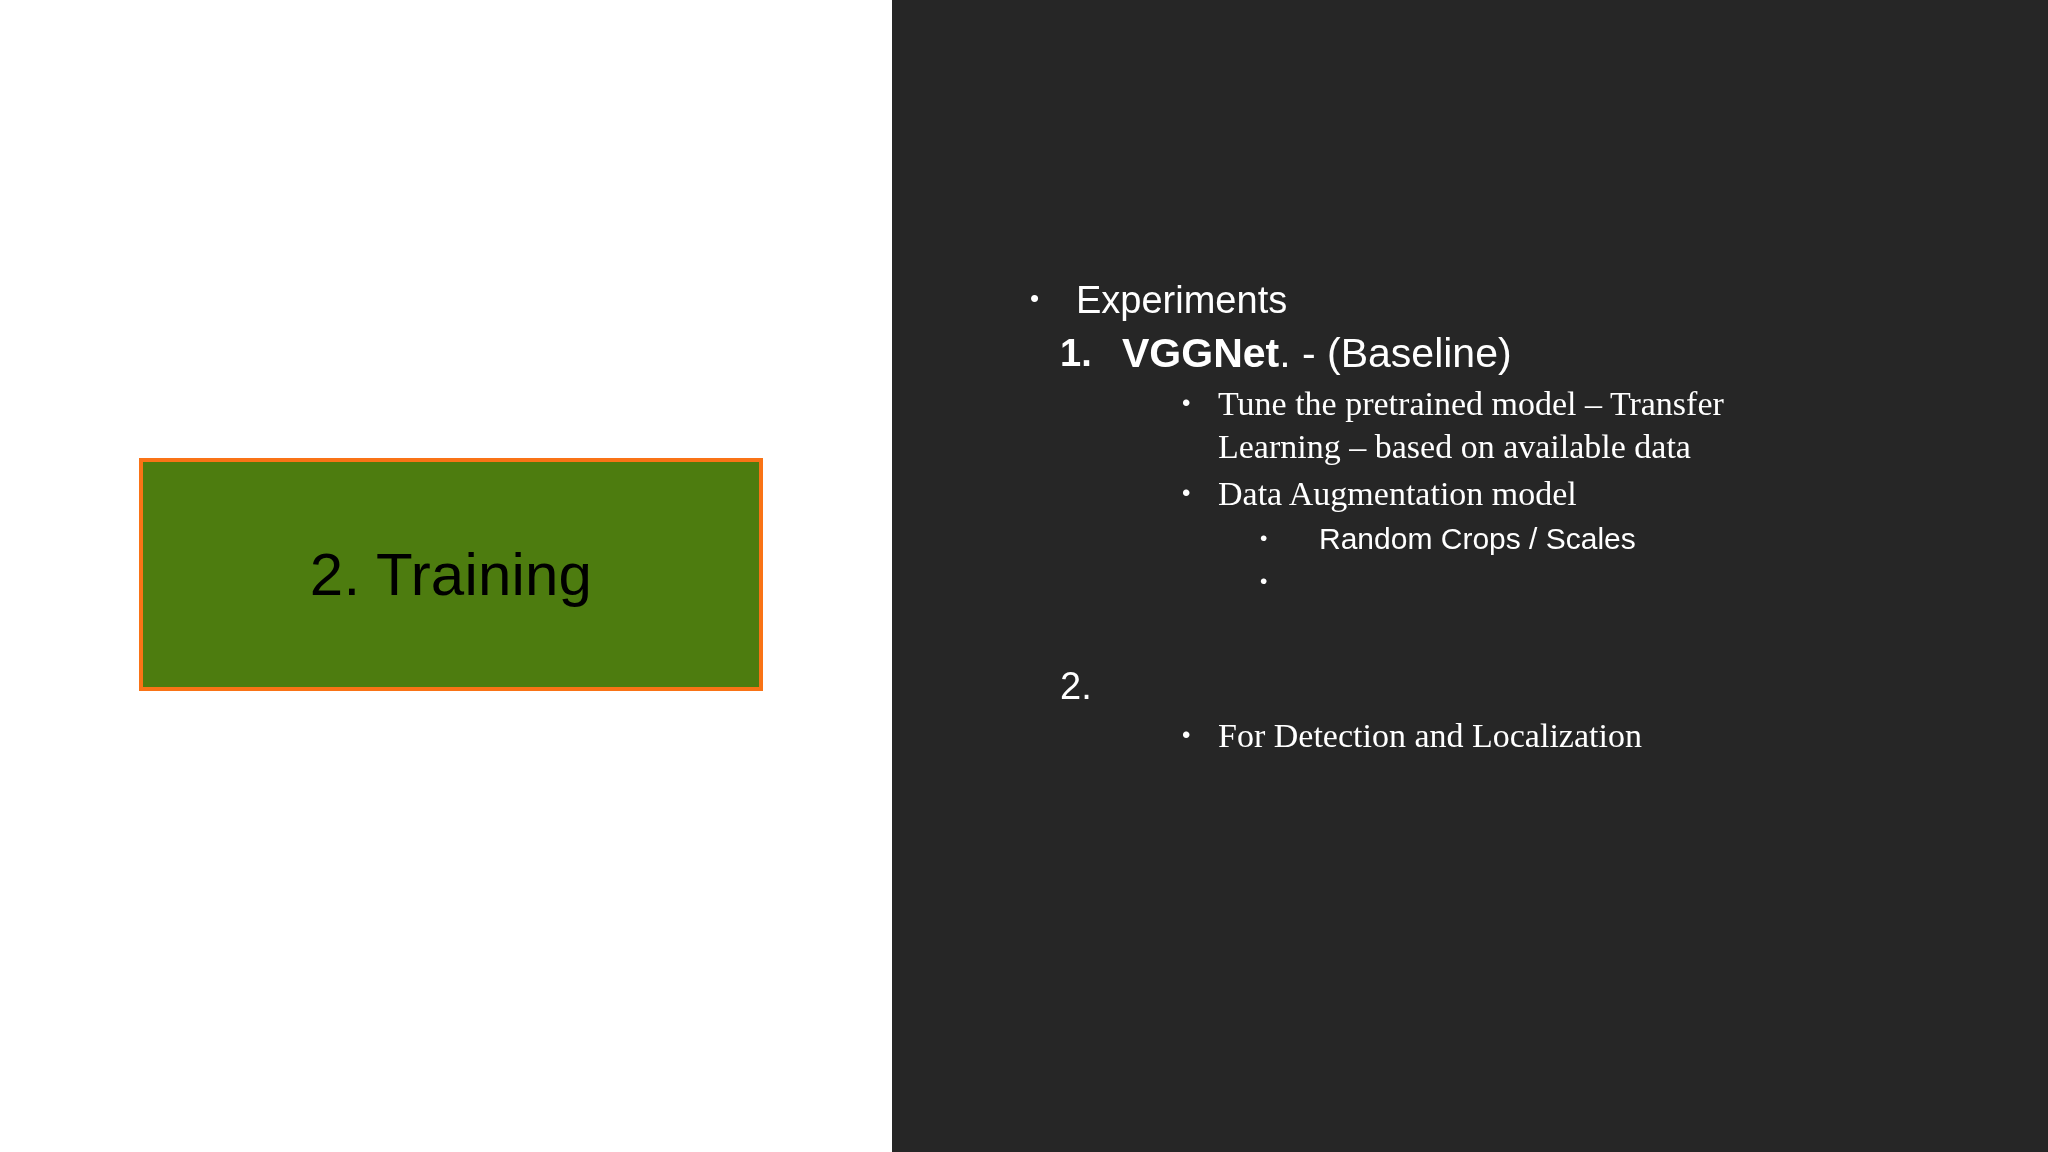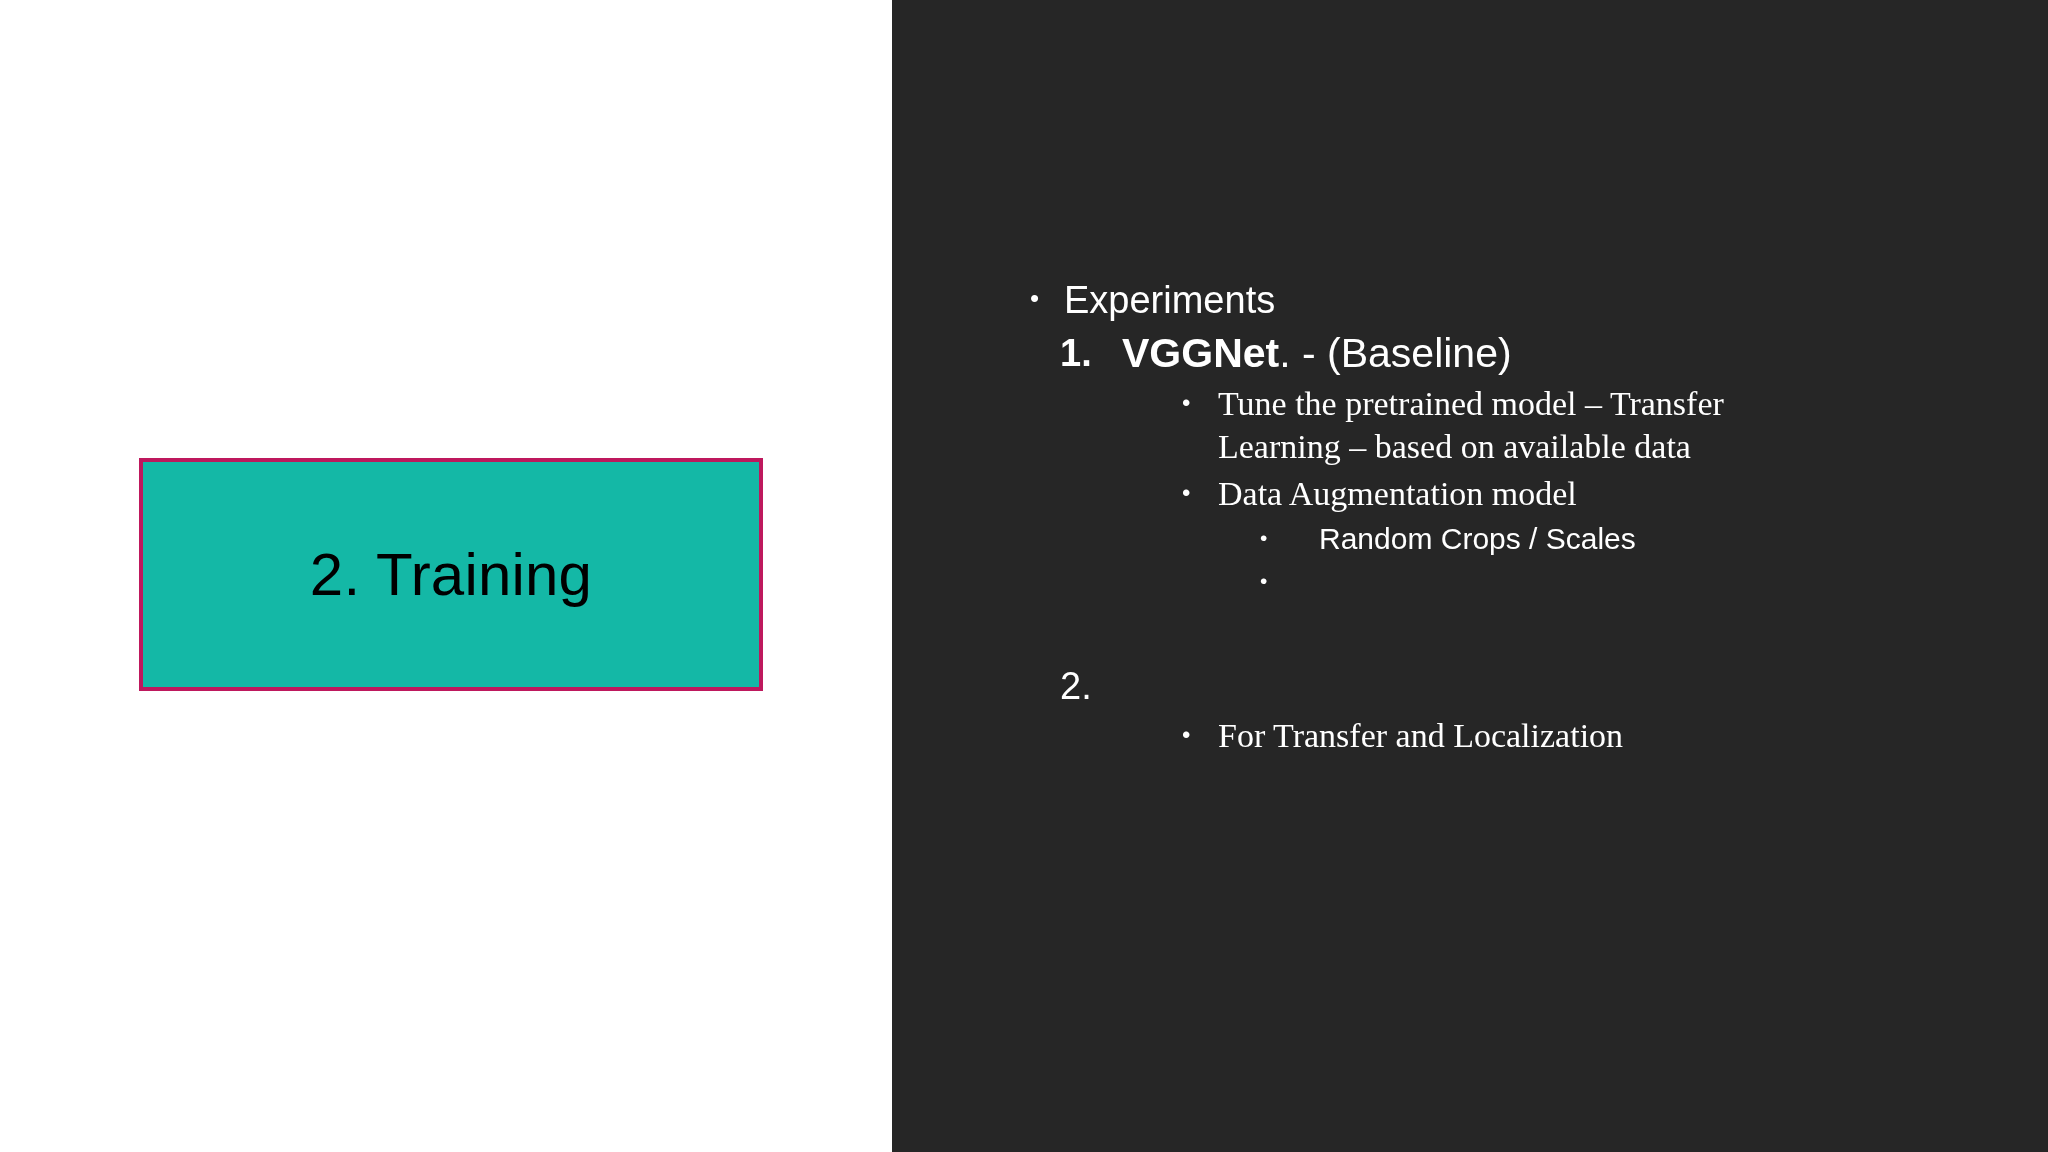--- a/index.html
+++ b/index.html
@@ -32,22 +32,22 @@
     background: #ffffff;
   }
 
   .title-box {
     position: absolute;
     left: 139px;
     top: 458px;
     width: 624px;
     height: 233px;
     box-sizing: border-box;
-    border: 4px solid #be185d;
-    background: #14b8a6;
+    border: 4px solid #f97316;
+    background: #4d7c0f;
     display: flex;
     align-items: center;
     justify-content: center;
   }
 
   .title-box-text {
     font-family: "Liberation Sans", sans-serif;
     font-size: 60px;
     font-weight: 400;
     color: #000000;
@@ -99,21 +99,21 @@
     font-size: 38px;
     line-height: 1.27;
     padding-left: 138px;
     margin-bottom: 4px;
   }
   .lvl1 .marker {
     width: 34px;
     font-size: 26px;
     line-height: 1.72;
   }
-  .lvl1 .row-text { max-width: 900px; }
+  .lvl1 .row-text { max-width: 900px; margin-left: 12px; }
 
   
   .lvl2 {
     font-size: 41px;
     line-height: 1.26;
     padding-left: 168px;
     margin-bottom: 2px;
   }
   .lvl2 .marker {
     width: 62px;
@@ -202,19 +202,19 @@
       </div>
 
       <div class="spacer-line"></div>
 
       <div class="bullet-row lvl2">
         <span class="marker">2.</span>
       </div>
 
       <div class="bullet-row lvl3">
         <span class="marker">•</span>
-        <span class="row-text">For Transfer and Localization</span>
+        <span class="row-text">For Detection and Localization</span>
       </div>
 
     </div>
   </div>
 
 </div>
 
 </body></html>

